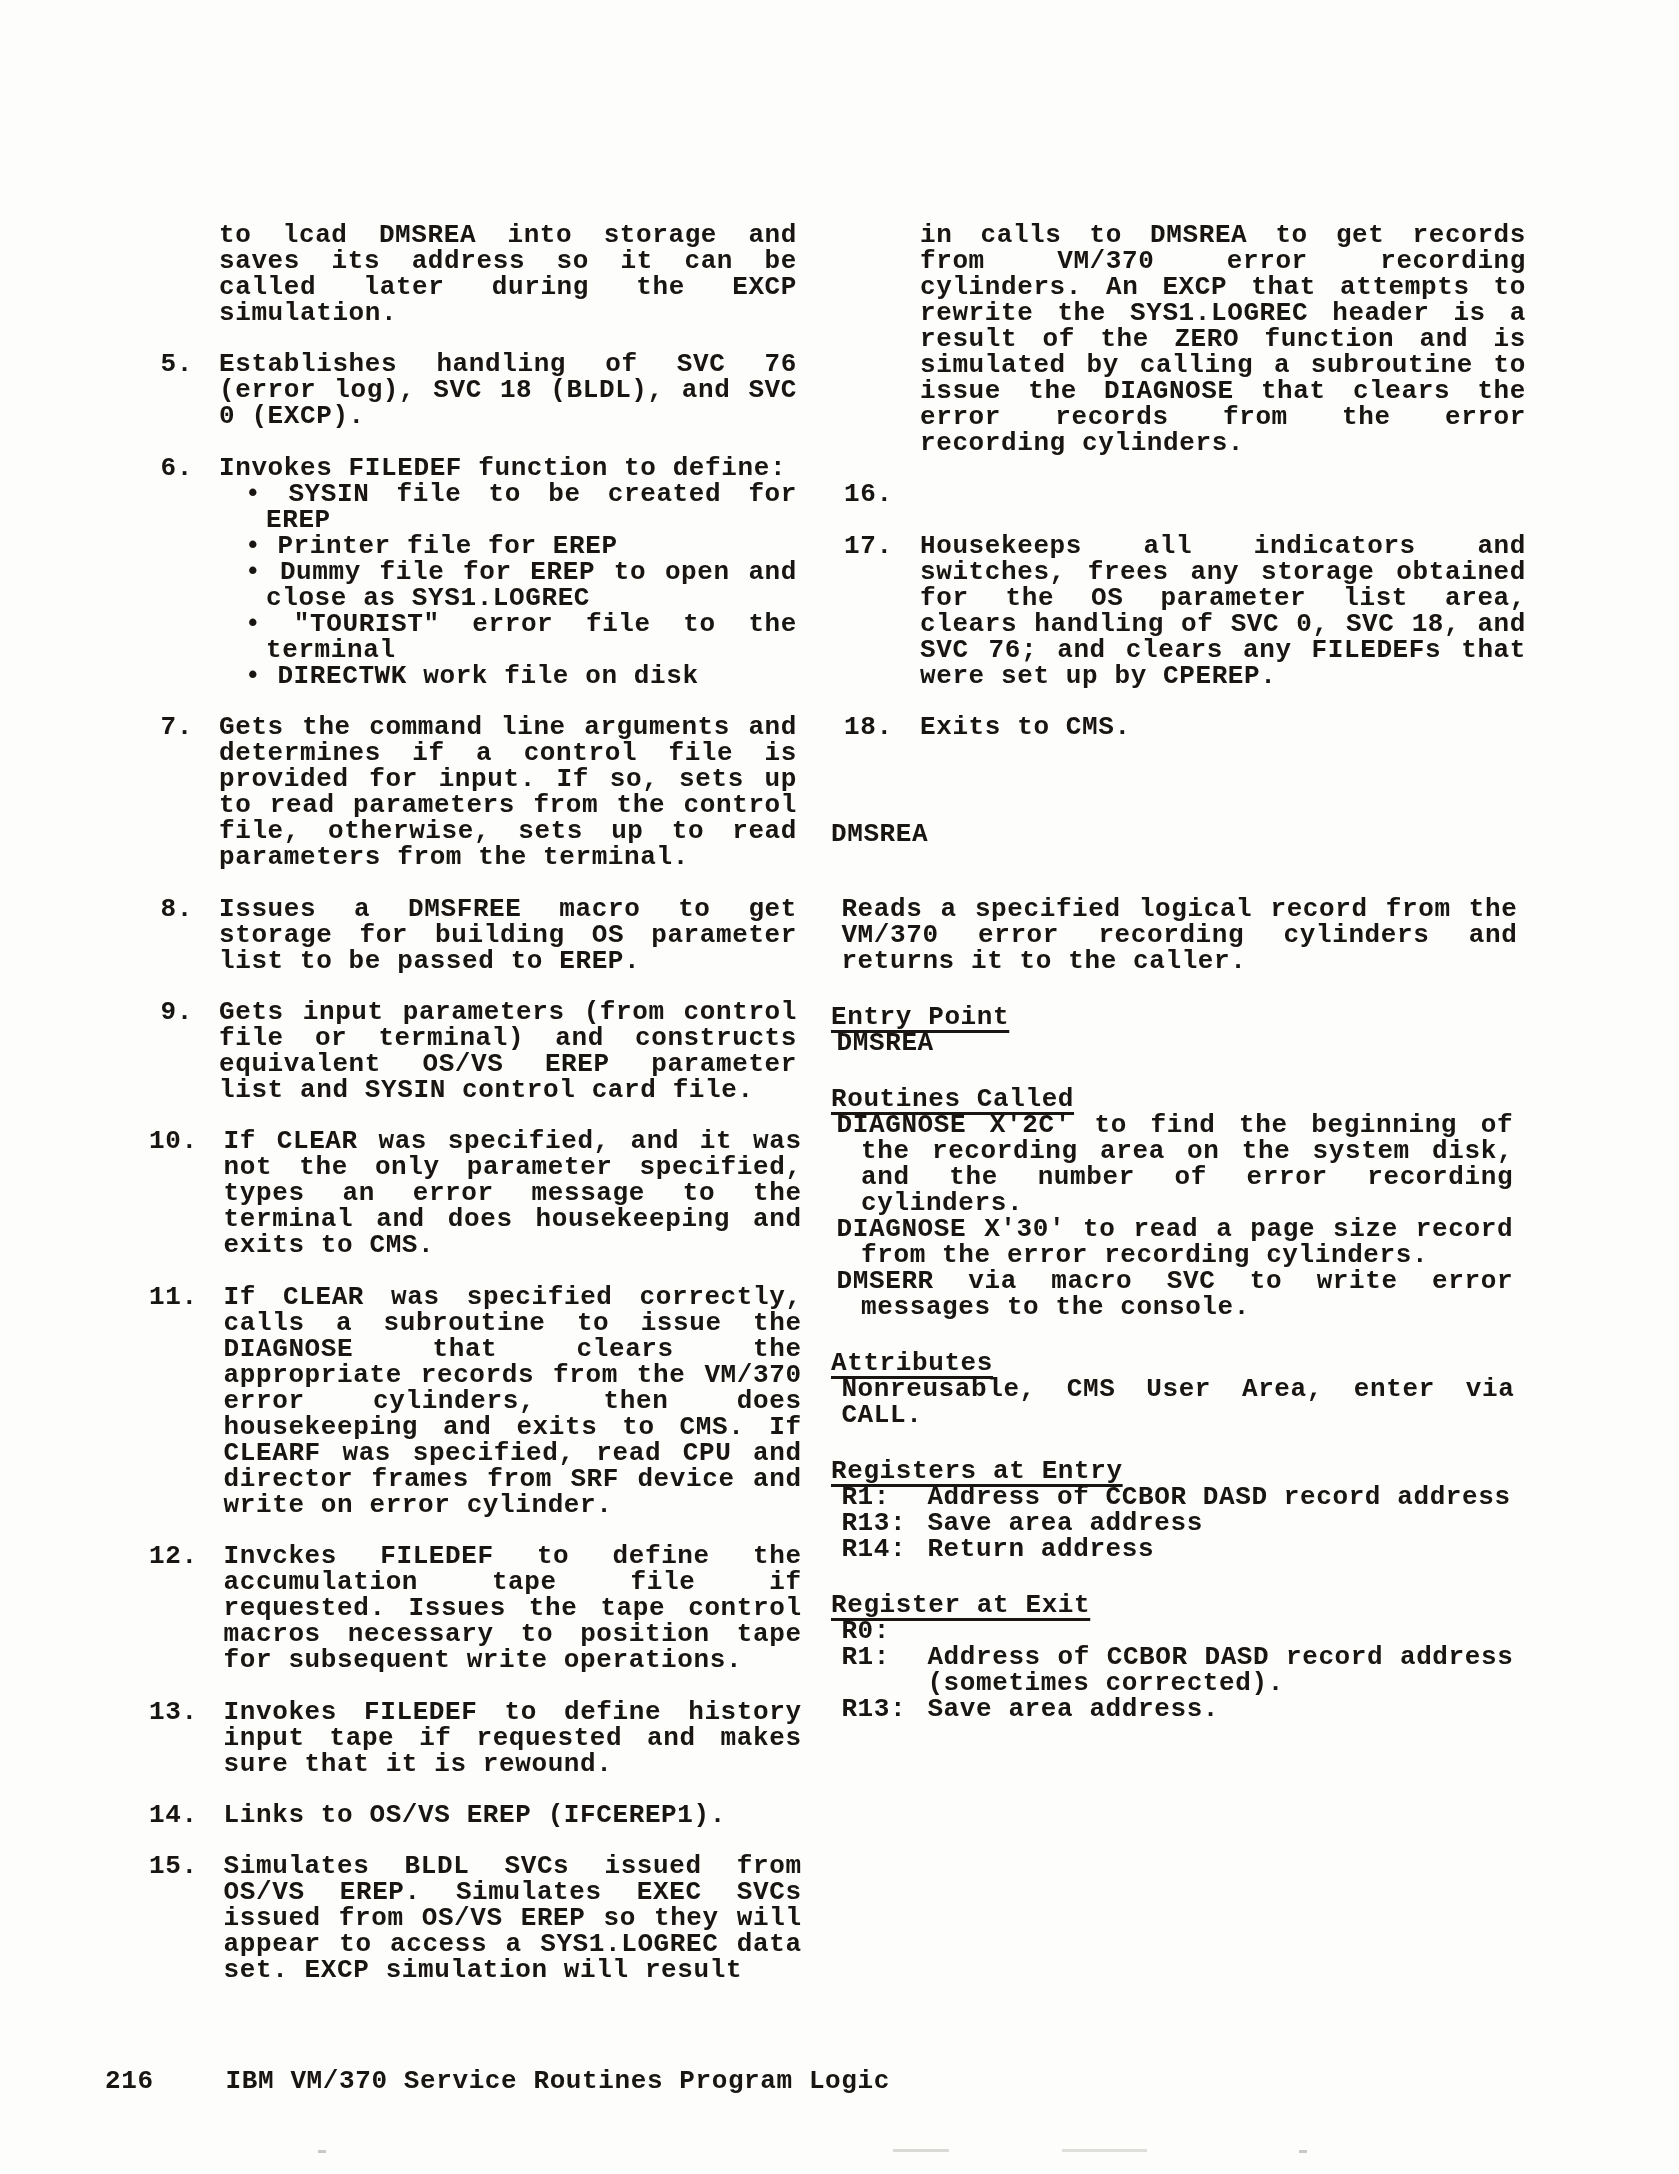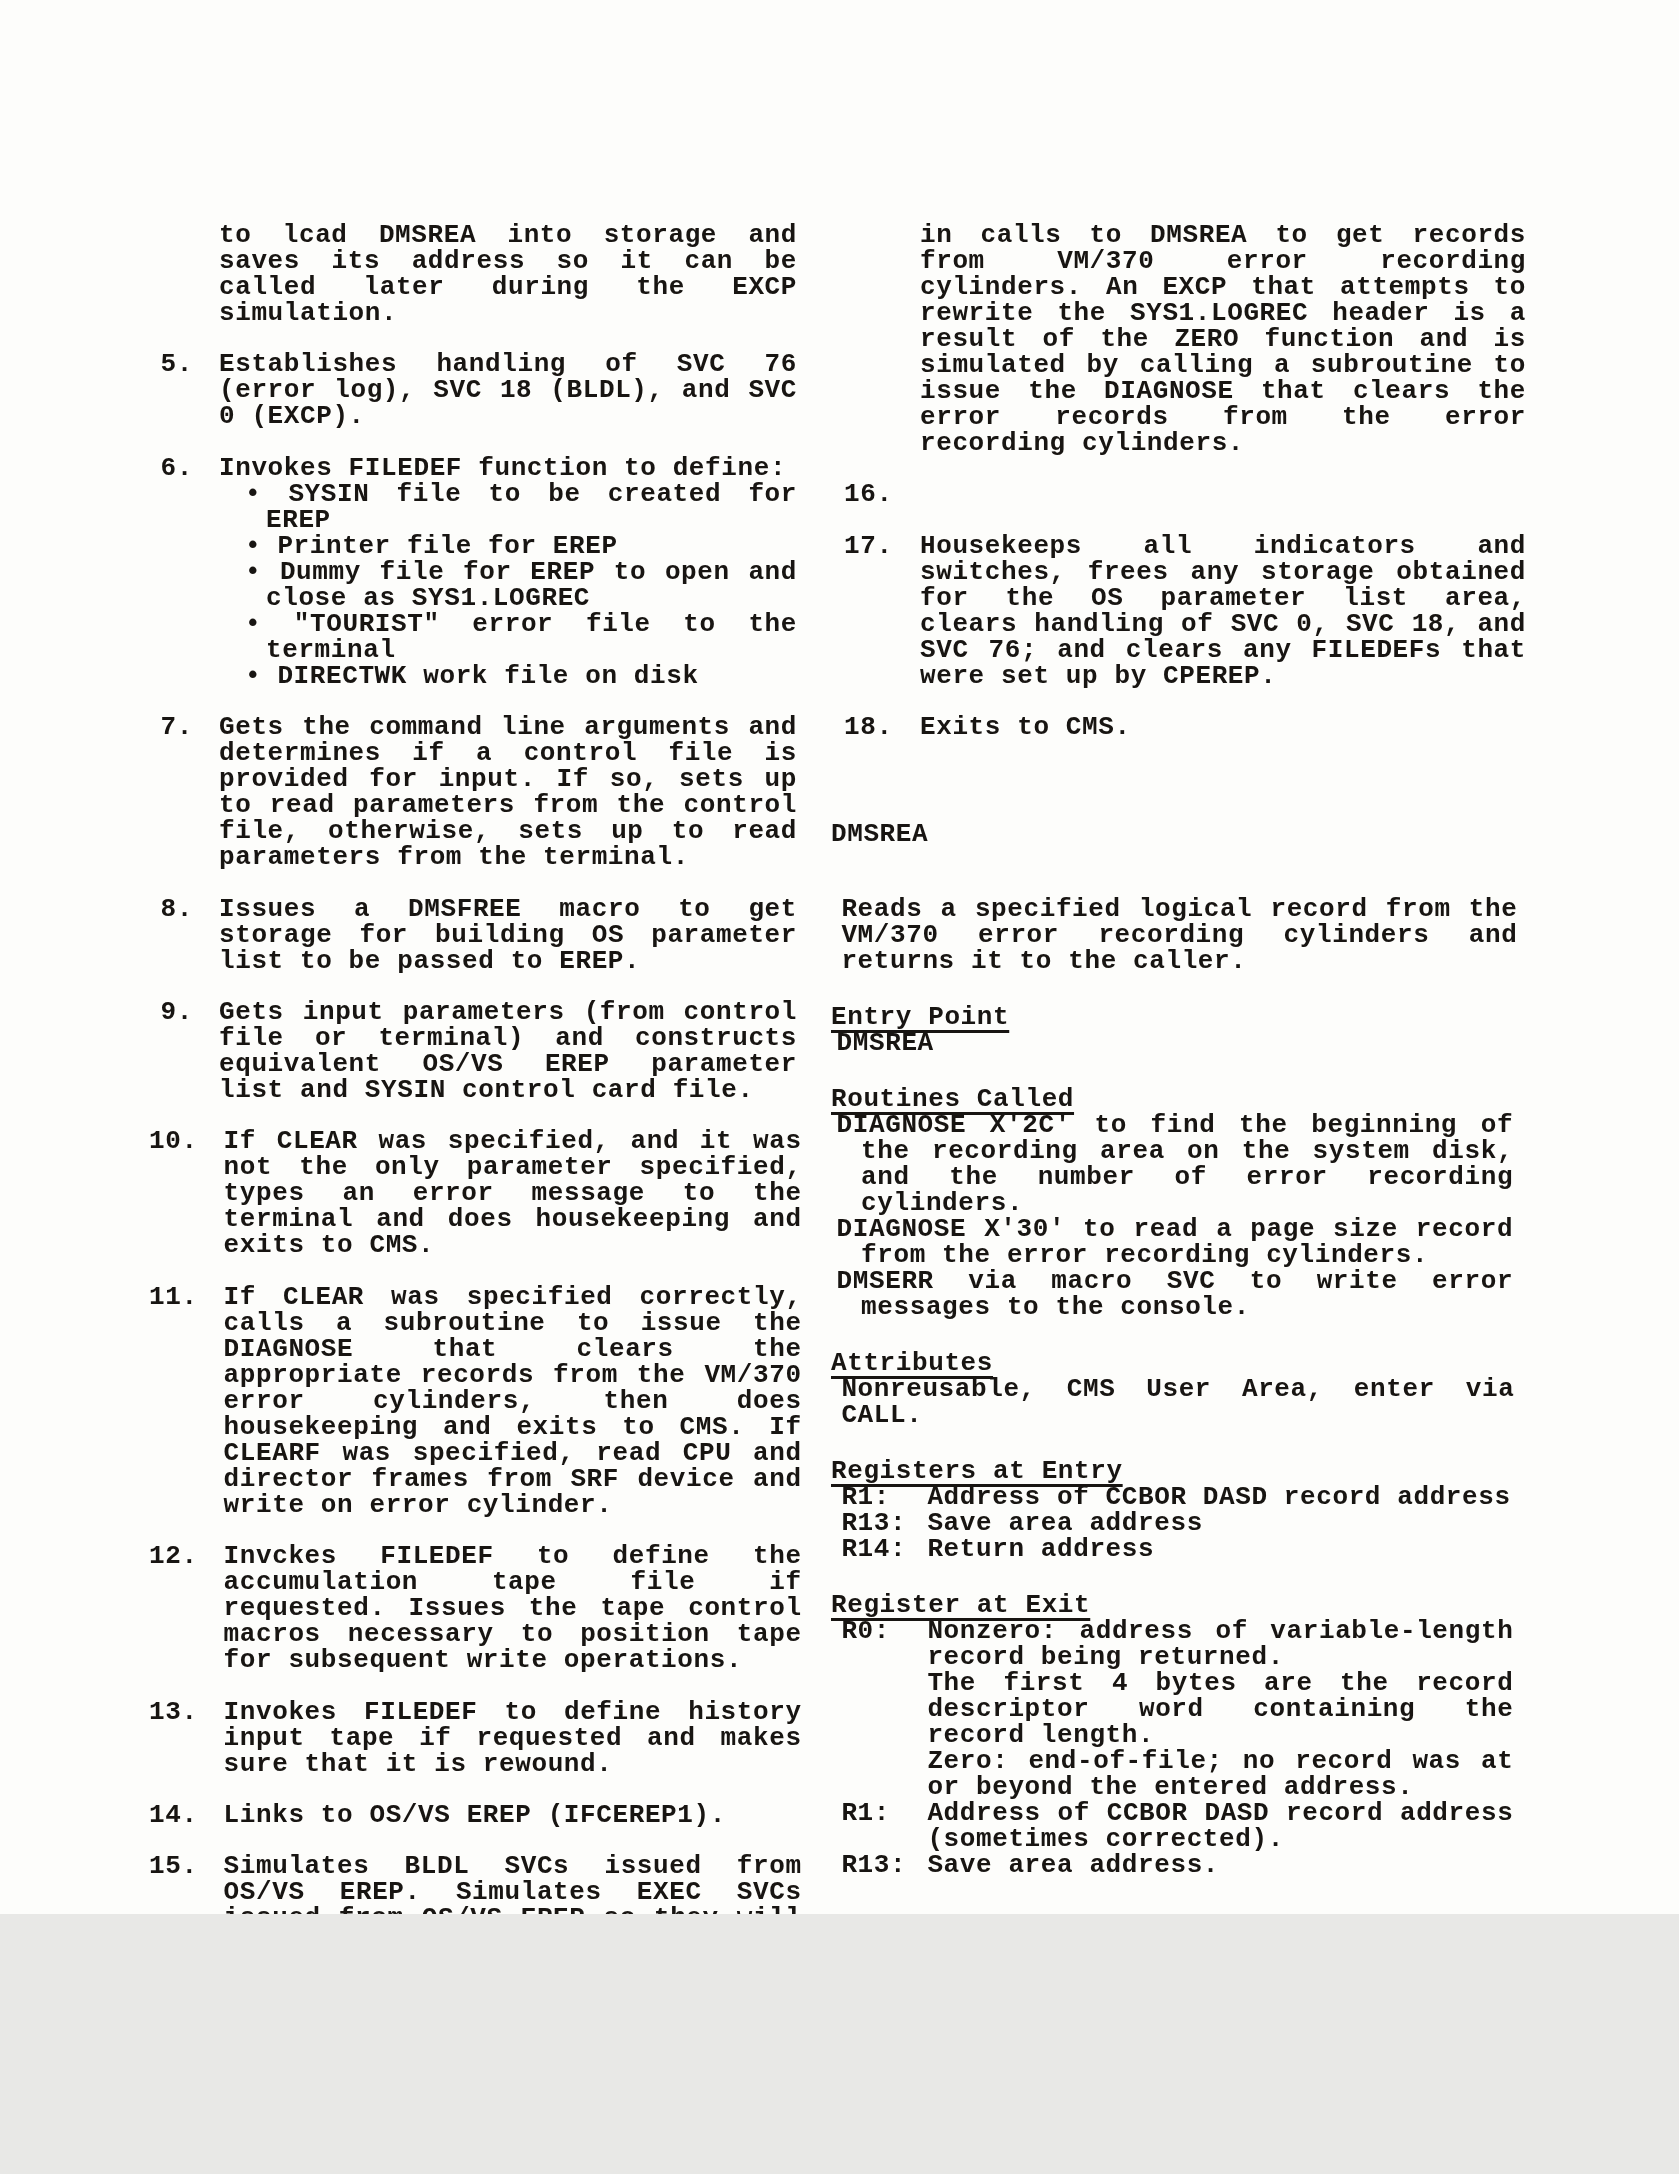--- a/index.html
+++ b/index.html
@@ -1,17 +1,17 @@
 <!DOCTYPE html>
 <html style="font-size:15px"><head>
 <meta charset="utf-8">
 <style>
   html,body { margin:0; padding:0; background:#e8e8e6; }
   .page {
-    position:relative; width:1680px; height:1914px; margin:0 auto;
+    position:relative; width:1680px; height:2174px; margin:0 auto;
     background:#fdfdfb; overflow:hidden;
     font-family:"Liberation Mono","DejaVu Sans Mono",monospace;
     font-weight:700; font-size:26px; line-height:26px;
     color:#181512; letter-spacing:0.6px;
     filter: blur(0.2px);
   }
   .col-left  { position:absolute; left:149px; top:222px; width:659px; }
   .col-right { position:absolute; left:844px; top:222px; width:716px; }
 
   .para { text-align:justify; }
@@ -190,25 +190,20 @@
           <div class="reg-desc">Return address</div>
         </div>
       </div>
 
       <div class="section">
         <div class="section-heading">
           <span>Register at Exit</span>
         </div>
         <div class="reg-row">
           <div class="reg-label">R0:</div>
-          <div class="reg-desc narrow">
-            <div class="para">Nonzero: address of variable-length record being returned.</div>
-            <div class="para">The first 4 bytes are the record descriptor word containing the record length.</div>
-            <div class="para">Zero: end-of-file; no record was at or beyond the entered address.</div>
-          </div>
         </div>
         <div class="reg-row">
           <div class="reg-label">R1:</div>
           <div class="reg-desc narrow para">Address of CCBOR DASD record address (sometimes corrected).</div>
         </div>
         <div class="reg-row">
           <div class="reg-label">R13:</div>
           <div class="reg-desc narrow">Save area address.</div>
         </div>
       </div>

